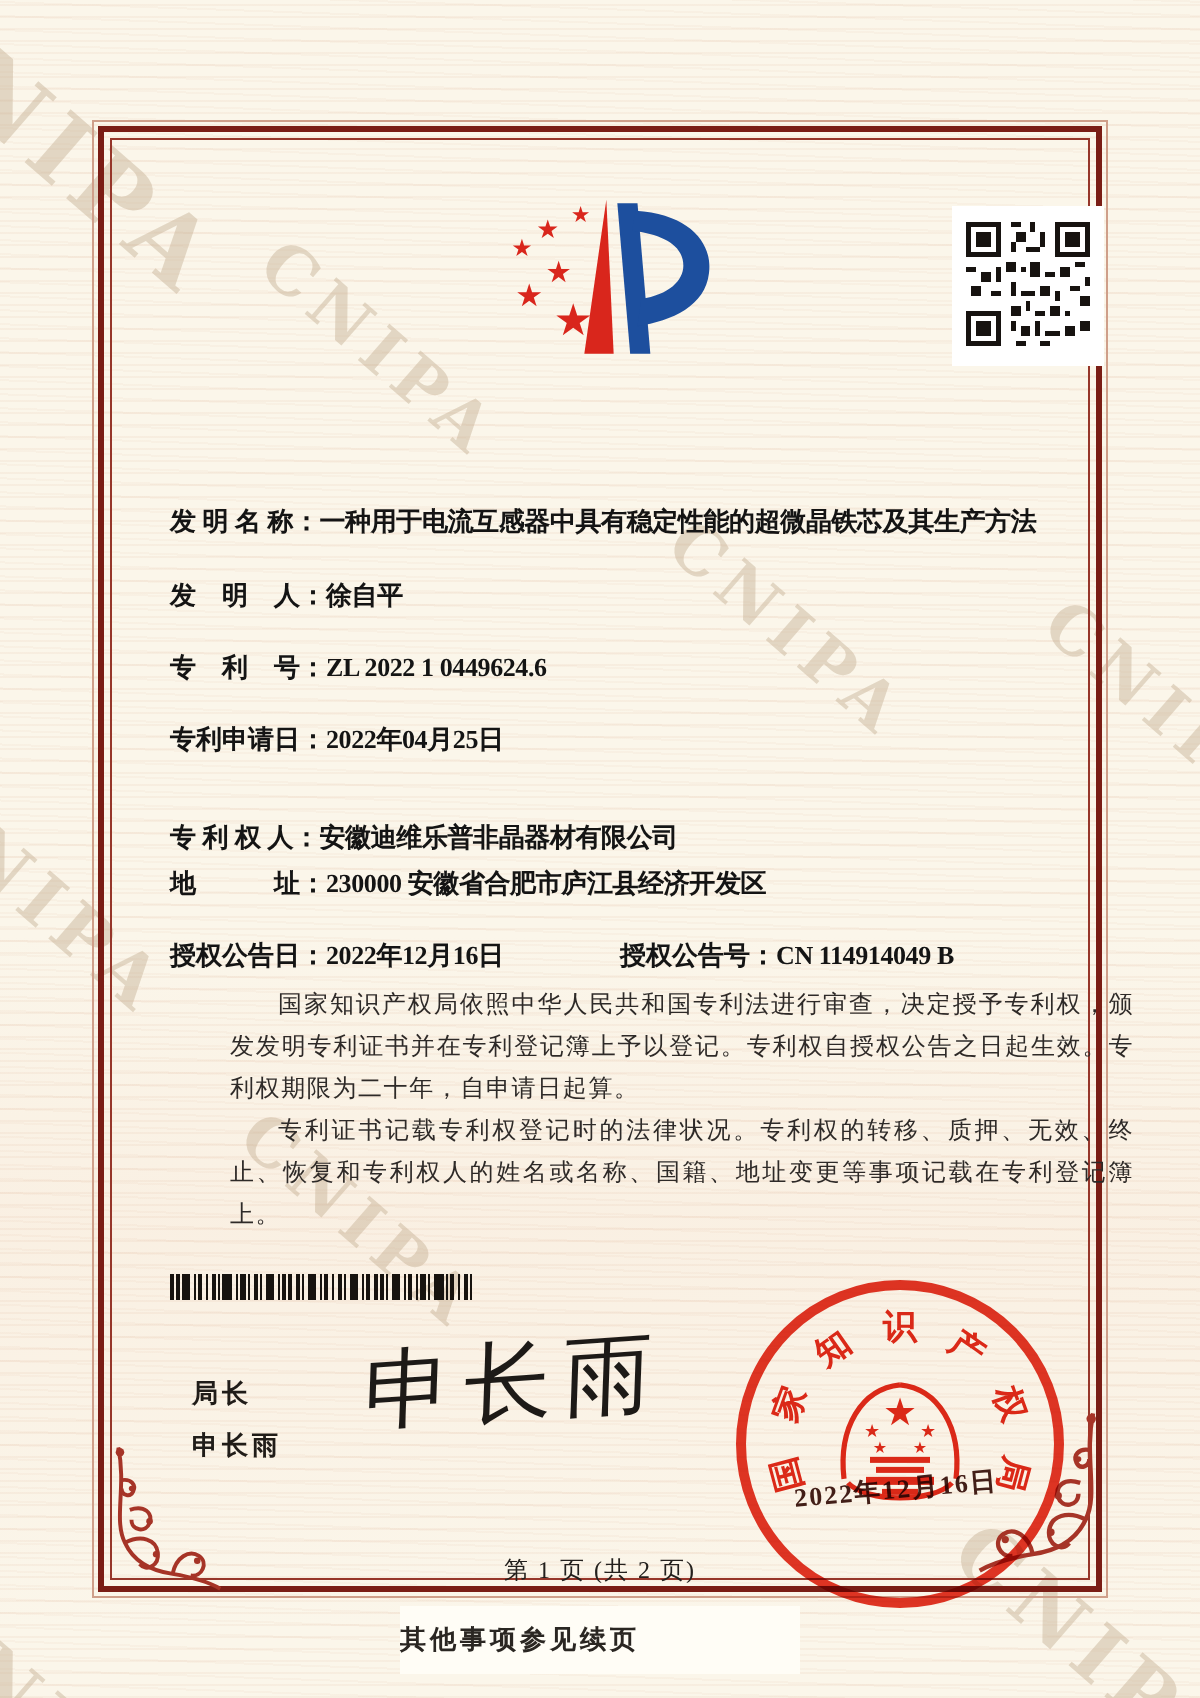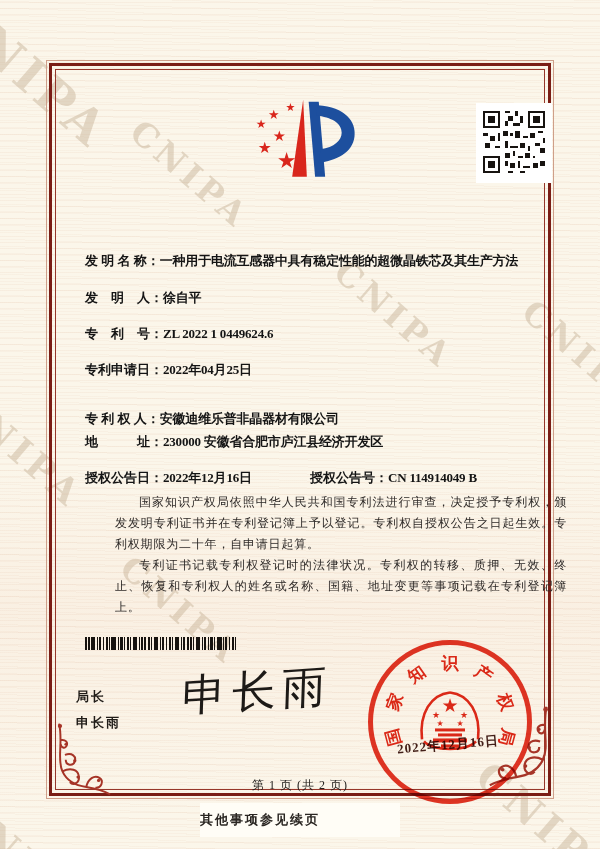--- a/index.html
+++ b/index.html
@@ -76,21 +76,21 @@
   .barcode {
     position:absolute; left:85px; top:637px; width:152px; height:13px; z-index:4;
     background-image:
       repeating-linear-gradient(90deg, #17130f 0 1px, rgba(0,0,0,0) 1px 3px),
       repeating-linear-gradient(90deg, #17130f 0 2px, rgba(0,0,0,0) 2px 7px),
       repeating-linear-gradient(90deg, rgba(0,0,0,0) 0 4px, #17130f 4px 5px, rgba(0,0,0,0) 5px 11px);
   }
 
   
   .signer-title, .signer-name {
-    position:absolute; left:76px; z-index:4;
+    position:absolute; left:96px; z-index:4;
     font-family:"Liberation Sans", sans-serif; font-weight:bold;
     font-size:13px; color:#201c18; letter-spacing:2px;
   }
   .signer-title { top:688px; }
   .signer-name  { top:714px; }
   .signature {
     position:absolute; left:182px; top:662px; z-index:5;
     font-size:44px; color:#1d1a17; letter-spacing:6px;
     transform:rotate(-4deg) skewX(-6deg);
   }

